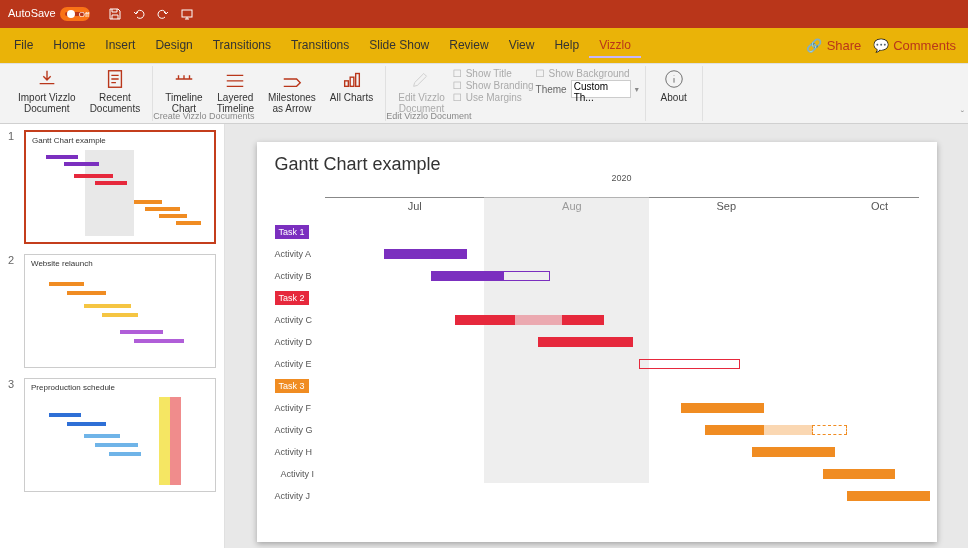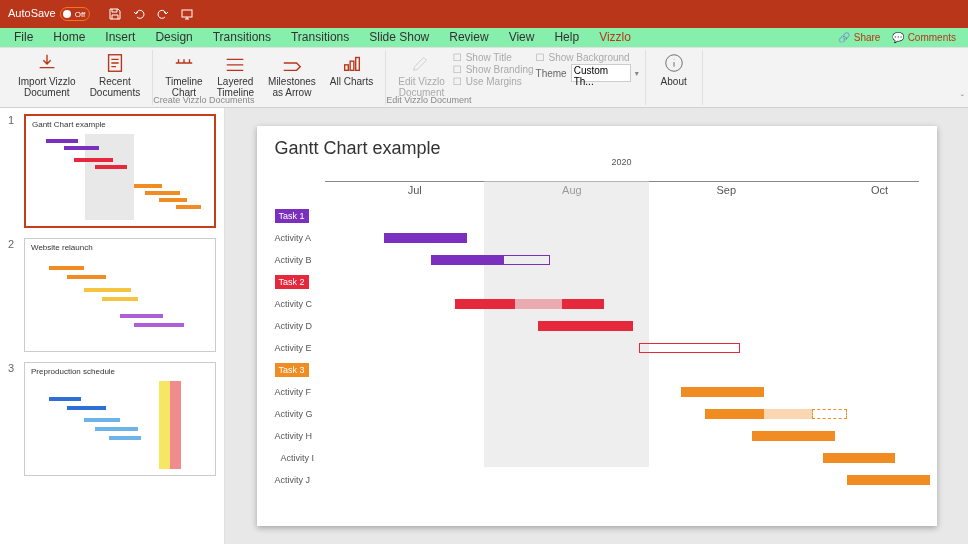--- a/index.html
+++ b/index.html
@@ -1,29 +1,29 @@
 <!DOCTYPE html>
 <html><head>
 <meta charset="utf-8">
 <style>
 * { margin: 0; padding: 0; box-sizing: border-box; font-family: 'Segoe UI', Arial, sans-serif; }
 body { width: 968px; height: 548px; background: #fff; overflow: hidden; font-size: 11px; }
 
 .titlebar { height: 28px; background: #b9361a; display: flex; align-items: center; padding: 0 8px; color: #fff; }
 .autosave { display: flex; align-items: flex-start; gap: 4px; margin-right: 10px; font-size: 11px; }
-.autosave-toggle { width: 30px; height: 14px; border: 1px solid #f97316; border-radius: 7px; position: relative; display: flex; align-items: center; padding: 0 2px; font-size: 8px; }
+.autosave-toggle { width: 30px; height: 14px; border: 5px solid #f97316; border-radius: 7px; position: relative; display: flex; align-items: center; padding: 0 2px; font-size: 8px; }
 .autosave-toggle::after { content: ''; width: 8px; height: 8px; background: #fff; border-radius: 50%; position: absolute; left: 2px; }
 .qat { display: flex; gap: 10px; margin-left: 8px; }
 .qat-icon { width: 14px; height: 14px; display: flex; align-items: center; justify-content: center; }
 
-.menubar { height: 20px; background: #86efac; display: flex; align-items: center; padding: 0 4px; border-bottom: 1px solid #e0e0e0; }
+.menubar { height: 36px; background: #eab308; display: flex; align-items: center; padding: 0 4px; border-bottom: 1px solid #e0e0e0; }
 .menu-item { padding: 4px 10px; font-size: 12px; color: #333; cursor: pointer; }
 .menu-item.active { color: #b9361a; border-bottom: 2px solid #c4b5fd; }
 .menubar-right { margin-left: auto; display: flex; gap: 12px; padding-right: 8px; }
-.menubar-right span { color: #b9361a; font-size: 10px; }
+.menubar-right span { color: #b9361a; font-size: 13px; }
 
 .ribbon { height: 60px; background: #f3f3f3; display: flex; padding: 2px 6px; border-bottom: 1px solid #d0d0d0; position: relative; }
 .ribbon-group { display: flex; flex-direction: column; align-items: center; padding: 0 6px; border-right: 1px solid #e0e0e0; position: relative; }
 .ribbon-group:last-child { border-right: none; }
 .ribbon-buttons { display: flex; gap: 2px; flex: 1; }
 .ribbon-btn { display: flex; flex-direction: column; align-items: center; justify-content: flex-start; padding: 2px 6px; cursor: pointer; min-width: 44px; }
 .ribbon-icon { width: 22px; height: 22px; margin-bottom: 2px; }
 .ribbon-btn-label { font-size: 10px; color: #333; text-align: center; line-height: 1.1; white-space: pre-line; }
 .ribbon-btn.disabled .ribbon-btn-label { color: #aaa; }
 .ribbon-group-label { font-size: 9px; color: #888; position: absolute; bottom: 0; left: 0; right: 0; }

